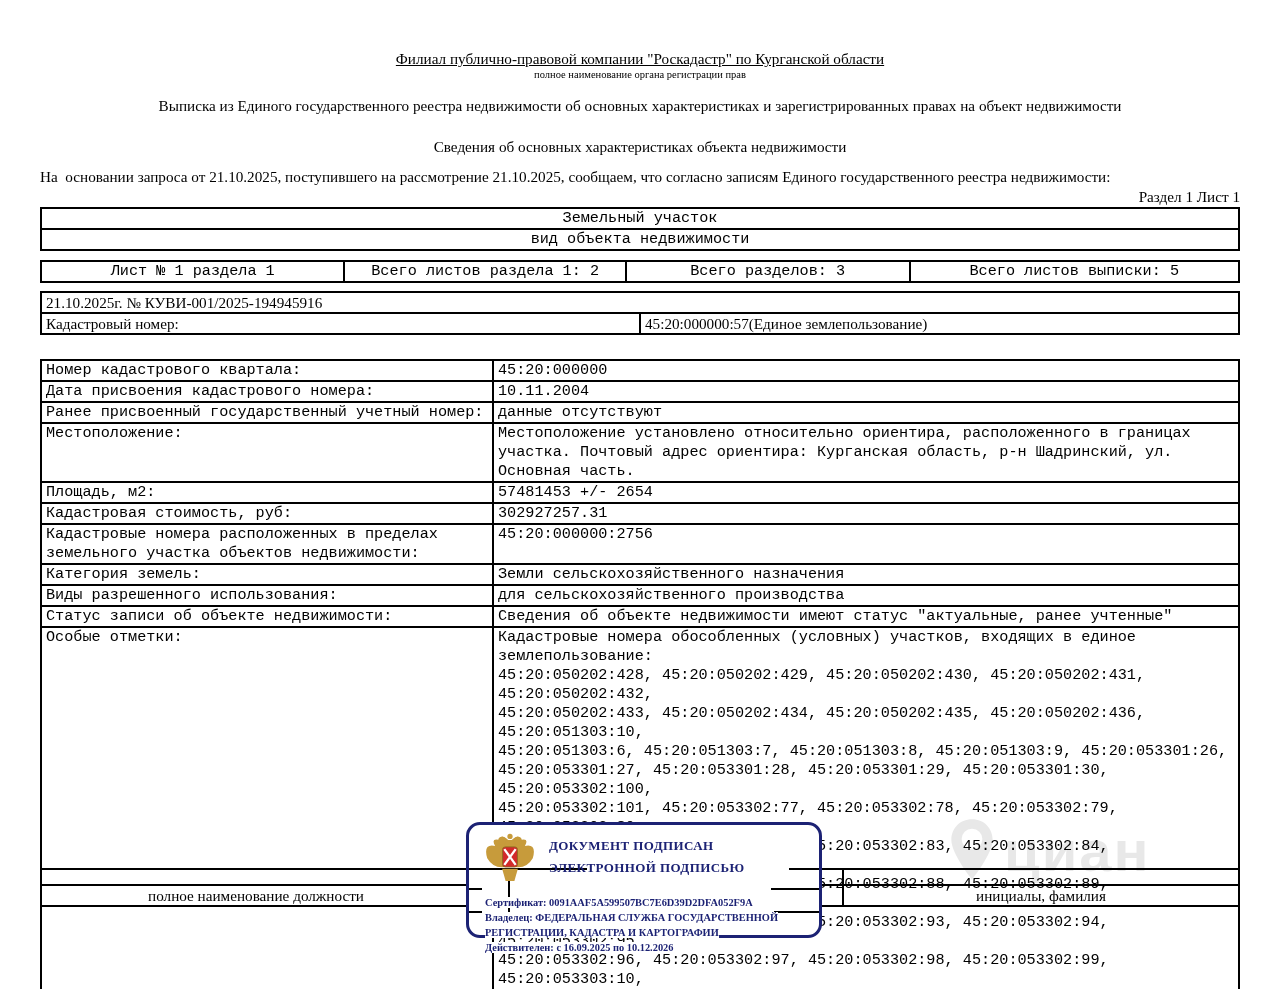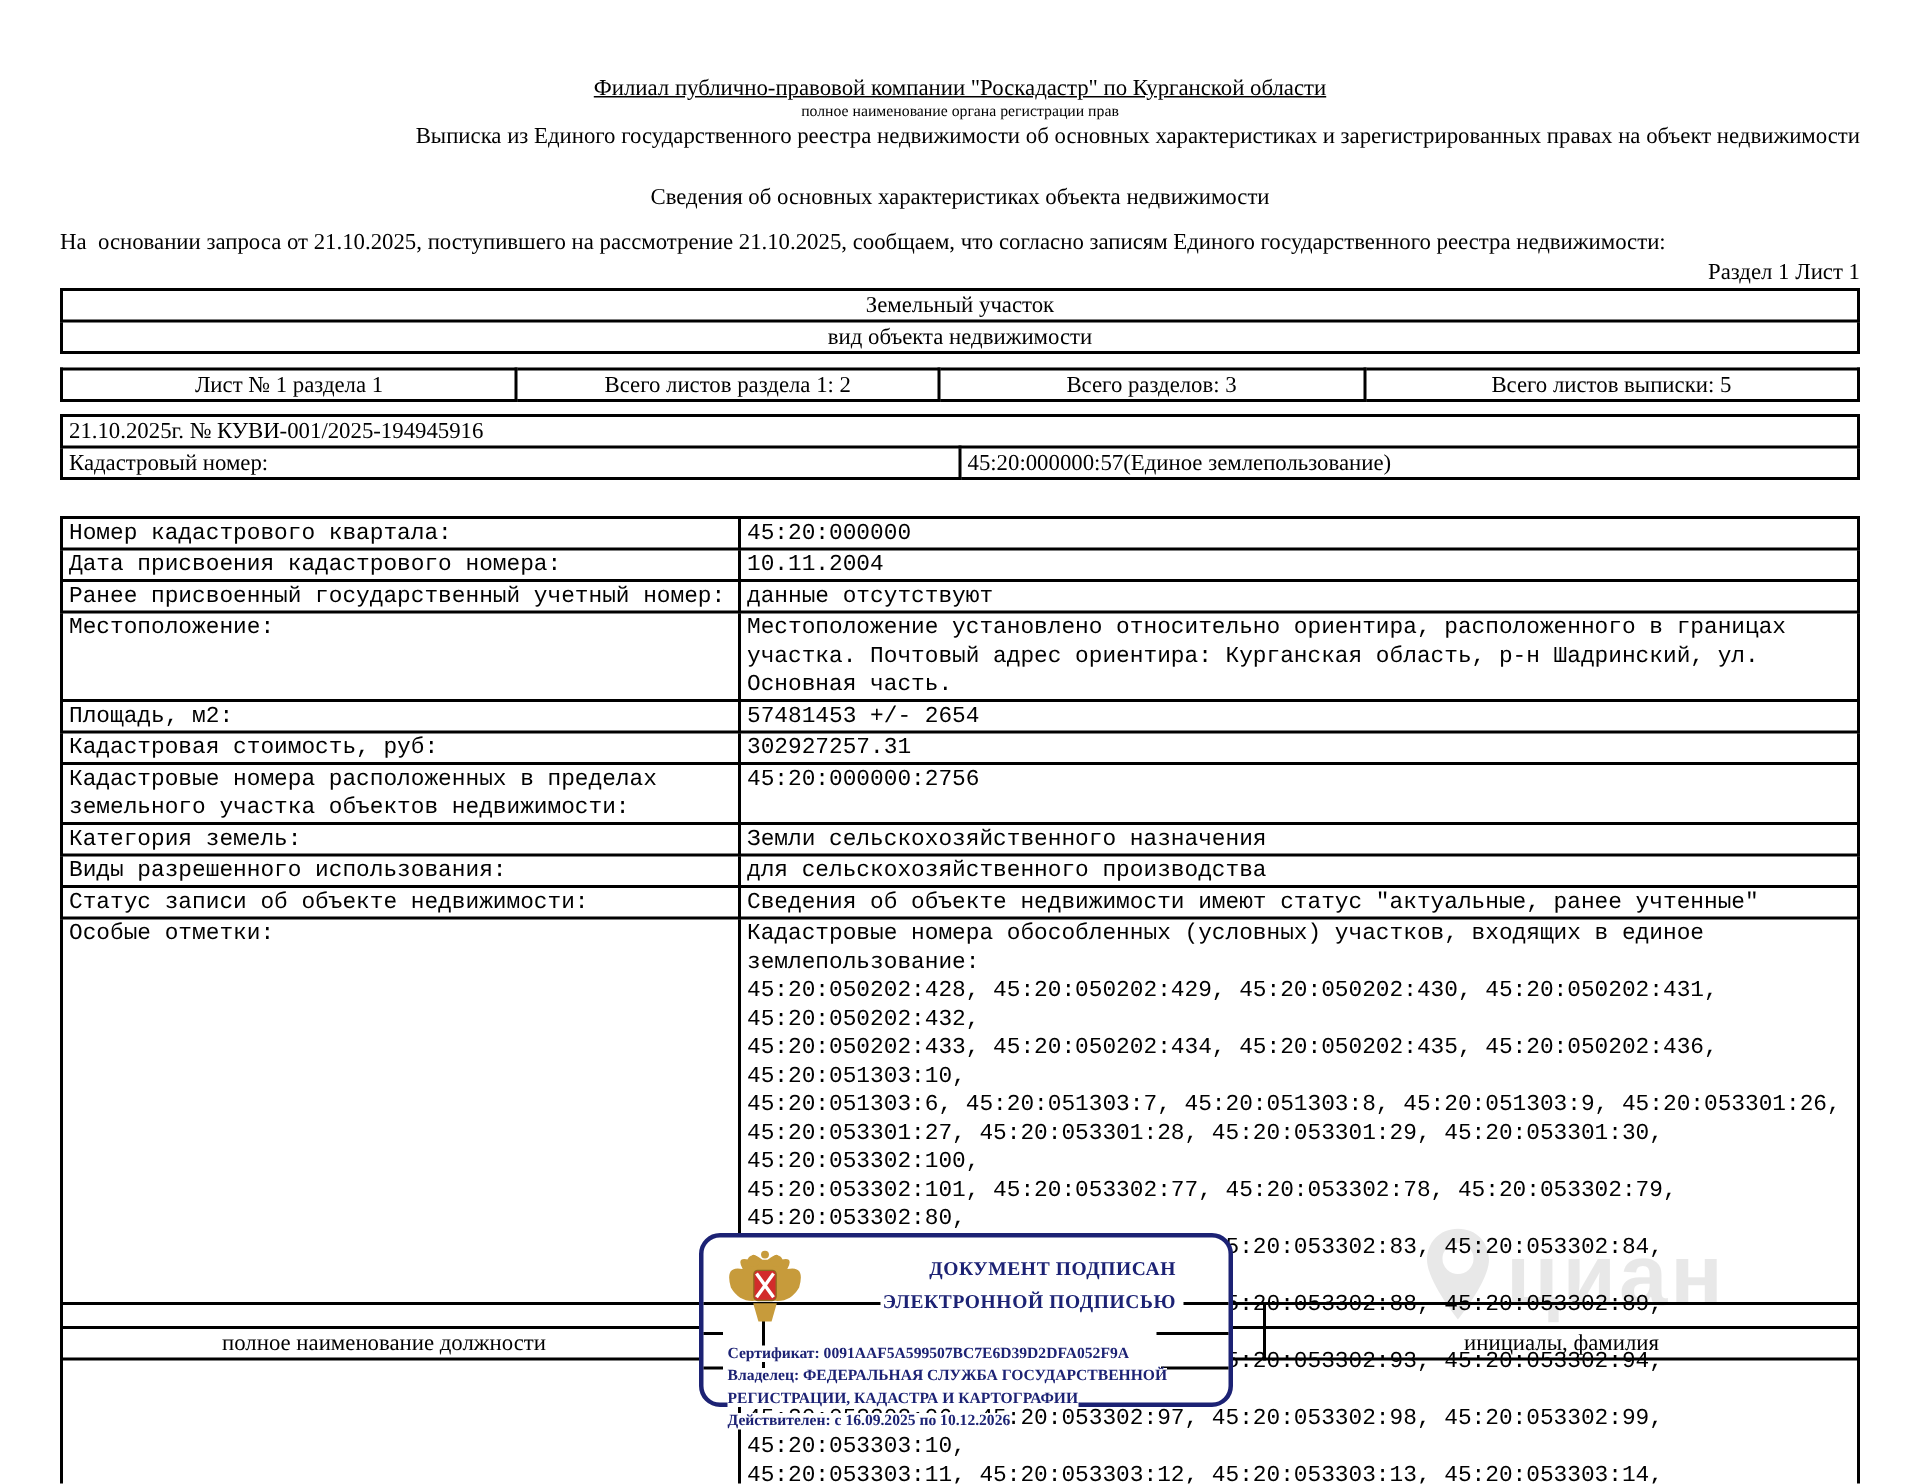--- a/index.html
+++ b/index.html
@@ -3,28 +3,28 @@
 <meta charset="utf-8">
 <style>
   * { margin:0; padding:0; box-sizing:border-box; }
   html,body { background:#ffffff; }
   body { width:1280px; height:989px; position:relative; overflow:hidden;
          font-family:"Liberation Serif", serif; color:#000; }
   .content { position:absolute; left:40px; top:0; width:1200px; }
 
   .org-name    { margin-top:50px; text-align:center; font-size:15.2px; line-height:18px; text-decoration:underline; }
   .org-caption { text-align:center; font-size:10.5px; line-height:13px; }
-  .doc-title   { text-align:right; font-size:15.2px; line-height:19px; }
+  .doc-title   { margin-top:15px; text-align:center; font-size:15.2px; line-height:19px; }
   .section-title { margin-top:22px; text-align:center; font-size:15.2px; line-height:19px; }
   .request-line { margin-top:11px; font-size:15.2px; line-height:19px; white-space:pre-wrap; }
   .sheet-label { margin-top:2px; text-align:right; font-size:15.2px; line-height:18px; }
 
   table { border-collapse:collapse; width:1200px; table-layout:fixed; }
   td { border:2px solid #000; font-size:15.2px; line-height:19px; padding:0 4px; vertical-align:top; }
-  .t-center td { text-align:center; }
+  .t-center td { text-align:center;font-family:Liberation Mono, monospace; }
 
   .object-type-table { margin-top:1px; }
   .object-type-table td { height:17px; }
   .sheets-table { margin-top:9px; }
   .sheets-table td { height:17px; }
   .docnum-table { margin-top:8px; }
   .docnum-table td { height:17px; }
   .col-label { width:452px; }
   .details-table { margin-top:24px;font-family:Liberation Mono, monospace; }
   .details-table tr:last-child td { border-bottom:none; }
@@ -41,21 +41,21 @@
                display:flex; align-items:flex-start; }
   .watermark .wm-text { font-family:"Liberation Sans", sans-serif; font-weight:bold;
                font-size:58px; line-height:70px; color:#000; letter-spacing:2px; }
 
   
   .stamp { position:absolute; left:466px; top:822px; width:356px; height:116px; z-index:3;
            background:#fff; border:3px solid #1c2274; border-radius:14px; color:#1c2274; }
   .stamp-line { position:absolute; height:2px; background:#000; z-index:1; }
   .stamp-vline { position:absolute; width:2px; background:#000; z-index:1; }
   .stamp-emblem { position:absolute; left:13px; top:5px; width:56px; height:60px; z-index:2; }
-  .stamp-titles { position:absolute; left:80px; top:10px; width:235px; z-index:2; text-align:right;
+  .stamp-titles { position:absolute; left:80px; top:10px; width:235px; z-index:2; text-align:left;
                   font-weight:bold; font-size:13px; line-height:22px; letter-spacing:0.4px; background:transparent; }
   .stamp-details { position:absolute; left:16px; top:55px; width:330px; z-index:2;
                    font-weight:bold; font-size:10.4px; line-height:15px; white-space:pre-line; }
   .stamp-details div { background:#fff; display:inline; }
 </style>
 </head>
 <body>
 
 <div class="watermark">
   <span style="display:inline-block;margin-right:6px;">

